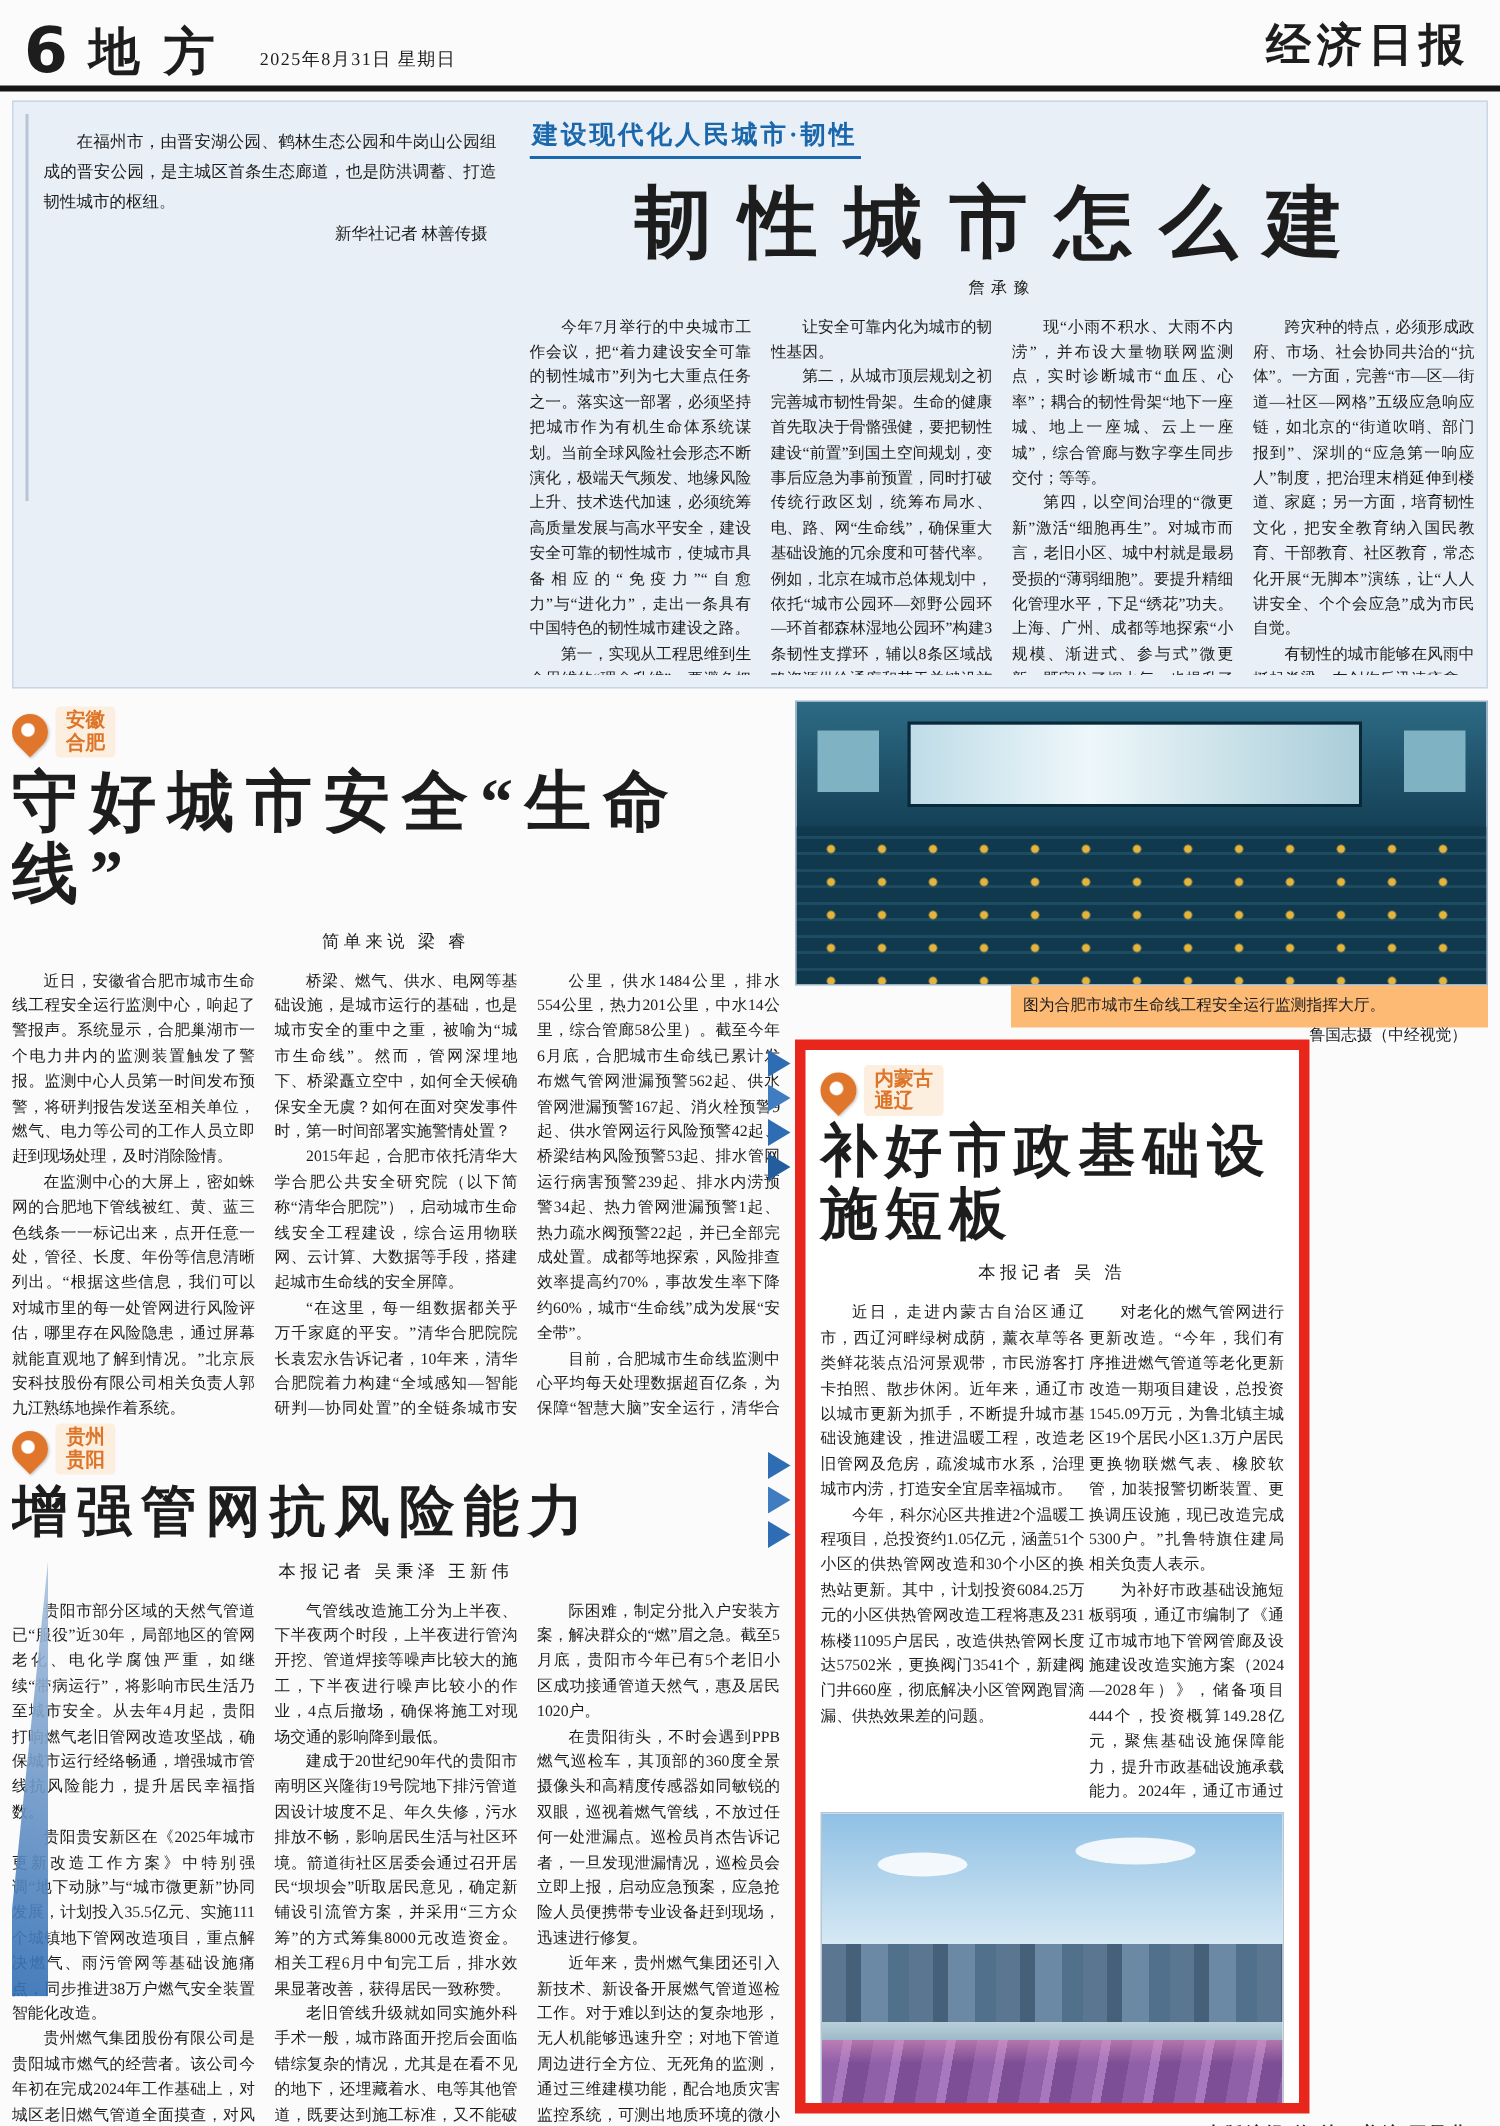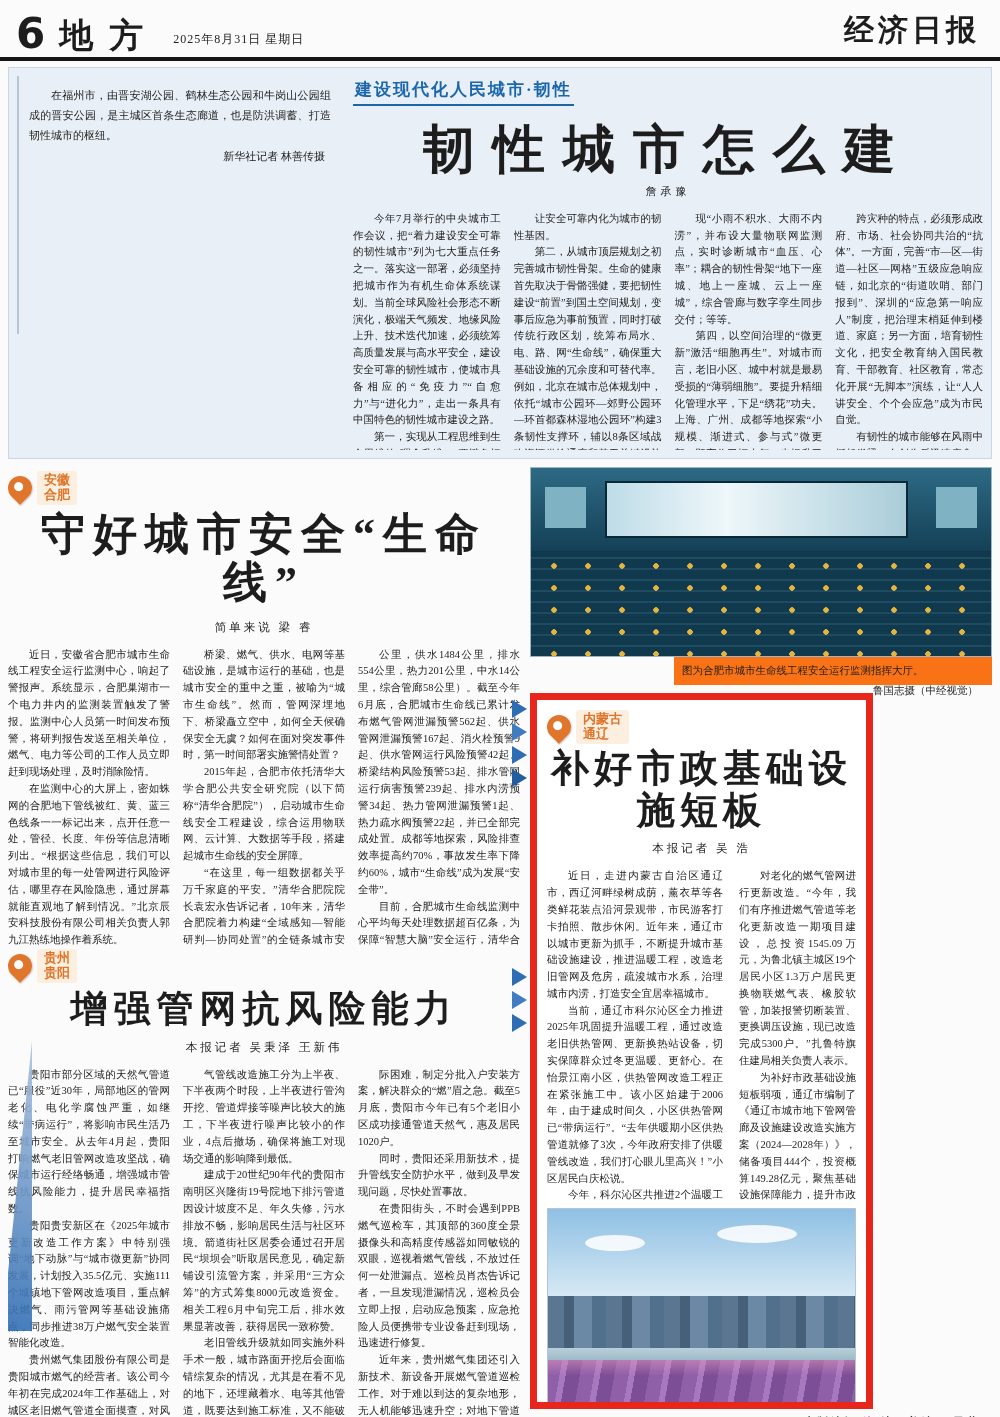--- a/index.html
+++ b/index.html
@@ -41,48 +41,48 @@
   .mid { display:flex; gap:10px; padding:4px 8px 8px; }
   .left-half { width:512px; }
   .right-half { flex:1; }
 
   .pin-label { display:flex; align-items:center; gap:5px; margin:4px 0 2px; width:max-content; }
   .pin-icon { width:24px; height:24px; position:relative; flex:none; }
   .pin-icon::before { content:""; position:absolute; inset:0; border-radius:50% 50% 50% 0; transform:rotate(-45deg); background:radial-gradient(circle at 50% 42%, #ffffff 0 4px, #e0762c 5px); box-shadow:0 1px 2px rgba(0,0,0,.25); }
   .pin-text { color:#dd7428; font-weight:900; font-size:13px; line-height:1.15; background:#fcefe0; padding:2px 7px; border-radius:3px; font-family:"Liberation Sans", sans-serif; }
   .pin-text span { display:block; }
 
-  .art-title { text-align:center; font-weight:900; line-height:1.1; }
+  .art-title { font-weight:900; line-height:1.1; }
   .hefei .art-title { font-size:44px; letter-spacing:8px; margin:6px 0 12px; }
   .guiyang .art-title { font-size:37px; letter-spacing:6px; margin:6px 0 10px; }
   .byline { text-align:center; font-size:11.5px; letter-spacing:3px; margin-bottom:12px; }
   .cols3 { display:flex; gap:13px; overflow:hidden; }
   .hefei  .cols3 { height:342px; }
   .guiyang .cols3 { height:368px; }
 
   .hefei { height:478px; overflow:hidden; }
   .guiyang { height:470px; overflow:hidden; position:relative; }
   .gy-wedge { position:absolute; left:-6px; top:96px; width:30px; height:290px; background:linear-gradient(200deg,#aec3de,#2f6db3); clip-path:polygon(100% 0, 100% 100%, 0 100%); opacity:.9; }
 
   
   .cr-photo { height:190px; position:relative; overflow:hidden; background:linear-gradient(#2d6a84 0%, #144056 45%, #0e3145 100%); border:1px solid #9fb4c6; }
   .cr-screen { position:absolute; left:16%; top:7%; width:66%; height:30%; background:linear-gradient(90deg,#bedce7,#eef7fa 40%,#a9cdd9); border:2px solid #0a2938; }
   .cr-sidescreen { position:absolute; top:10%; width:9%; height:22%; background:#7fb3c4; }
   .cr-sidescreen.l { left:3%; } .cr-sidescreen.r { right:3%; }
   .cr-floor { position:absolute; left:0; right:0; bottom:0; height:56%;
     background:
       radial-gradient(circle, #e4b43d 2.5px, rgba(0,0,0,0) 3px) 6px 4px / 34px 22px,
       repeating-linear-gradient(0deg, #10394e 0 9px, #1d4b61 9px 11px); }
-  .cr-caption { background:#f97316; font-size:10.5px; line-height:1.7; padding:5px 8px; width:318px; margin-left:auto; text-align:justify; }
+  .cr-caption { background:#fdba74; font-size:10.5px; line-height:1.7; padding:5px 8px; width:318px; margin-left:auto; text-align:justify; }
   .cr-caption .cap-credit { display:inline; float:right; }
 
   
   .red-box { border:7px solid #e8261c; margin-top:8px; background:#ffffff; padding:6px 10px 8px; height:716px; overflow:hidden; }
   .tongliao .art-title { font-size:38px; letter-spacing:5px; margin:4px 0 10px; }
-  .tl-cols { display:flex; gap:16px; height:332px; overflow:hidden;justify-content:center; }
+  .tl-cols { display:flex; gap:3px; height:332px; overflow:hidden;justify-content:center; }
   .tl-col1 { width:176px; flex:none; }
   .tl-col2 { flex:1; }
   .flower-photo { margin-top:8px; height:198px; border:1px solid #b8c6d4; overflow:hidden; display:flex; flex-direction:column; }
   .fp-sky { height:44%; background:linear-gradient(#8fc0e4, #d6e9f4); position:relative; }
   .fp-cloud { position:absolute; background:#ffffff; border-radius:50%; opacity:.85; }
   .fp-city { height:52px; background:repeating-linear-gradient(90deg, #5a7691 0 16px, #47607a 16px 26px, #6b89a4 26px 44px, #50708c 44px 58px); }
   .fp-water { height:12px; background:linear-gradient(#b9cfd9,#9dbac8); }
   .fp-field { flex:1; background:
       linear-gradient(rgba(223,150,190,.55), rgba(0,0,0,0) 35%),
       repeating-linear-gradient(100deg, #8f5fa8 0 14px, #a878be 14px 20px, #7c4e95 20px 34px); }
@@ -195,21 +195,20 @@
               <p>贵阳贵安新区在《2025年城市更新改造工作方案》中特别强调“地下动脉”与“城市微更新”协同发展，计划投入35.5亿元、实施111个城镇地下管网改造项目，重点解决燃气、雨污管网等基础设施痛点，同步推进38万户燃气安全装置智能化改造。</p>
               <p>贵州燃气集团股份有限公司是贵阳城市燃气的经营者。该公司今年初在完成2024年工作基础上，对城区老旧燃气管道全面摸查，对风险隐患分级并编制改造方案，杜绝管道设施“带病运行”，筑牢城市安全运行防线。目前，该公司正同步改造贵阳市94.049公里老旧燃气管道，涉及99个居民小区与13条市政主干道。</p>
             </div>
           <div class="bodycol">
               <p>气管线改造施工分为上半夜、下半夜两个时段，上半夜进行管沟开挖、管道焊接等噪声比较大的施工，下半夜进行噪声比较小的作业，4点后撤场，确保将施工对现场交通的影响降到最低。</p>
               <p>建成于20世纪90年代的贵阳市南明区兴隆街19号院地下排污管道因设计坡度不足、年久失修，污水排放不畅，影响居民生活与社区环境。箭道街社区居委会通过召开居民“坝坝会”听取居民意见，确定新铺设引流管方案，并采用“三方众筹”的方式筹集8000元改造资金。相关工程6月中旬完工后，排水效果显著改善，获得居民一致称赞。</p>
               <p>老旧管线升级就如同实施外科手术一般，城市路面开挖后会面临错综复杂的情况，尤其是在看不见的地下，还埋藏着水、电等其他管道，既要达到施工标准，又不能破坏其他管线，考验着城市管理者的管理能力。贵阳在老旧小区改造项目中，统筹推进对各类管线的综合整治。贵阳市南明区今年实施的冶金厅周边等老旧小区改造项目，对雨水管网、污水管网、通信设施弱电等进行同步改造，同时修缮建筑主体公共部分，最大程度上降低施工对群众生活的影响。</p>
             </div>
           <div class="bodycol">
               <p>际困难，制定分批入户安装方案，解决群众的“燃”眉之急。截至5月底，贵阳市今年已有5个老旧小区成功接通管道天然气，惠及居民1020户。</p>
-              <p>同时，贵阳还采用新技术，提升管线安全防护水平，做到及早发现问题，尽快处置事故。</p>
               <p>在贵阳街头，不时会遇到PPB燃气巡检车，其顶部的360度全景摄像头和高精度传感器如同敏锐的双眼，巡视着燃气管线，不放过任何一处泄漏点。巡检员肖杰告诉记者，一旦发现泄漏情况，巡检员会立即上报，启动应急预案，应急抢险人员便携带专业设备赶到现场，迅速进行修复。</p>
               <p>近年来，贵州燃气集团还引入新技术、新设备开展燃气管道巡检工作。对于难以到达的复杂地形，无人机能够迅速升空；对地下管道周边进行全方位、无死角的监测，通过三维建模功能，配合地质灾害监控系统，可测出地质环境的微小变化，提前预警潜在风险，实现了燃气安全由被动应对事故到主动预防风险的转变，显著提高了燃气管理的效率和安全性。</p>
             </div>
         </div>
       </article>
     </div>
 
     <div class="right-half">
       <figure>
         <div class="cr-photo">
@@ -231,21 +230,20 @@
             <span class="pin-text">
               <span>内蒙古</span>
               <span>通辽</span>
             </span>
           </div>
           <h2 class="art-title">补好市政基础设施短板</h2>
           <div class="byline">本报记者 吴 浩</div>
           <div class="tl-cols">
             <div class="bodycol tl-col1">
                 <p>近日，走进内蒙古自治区通辽市，西辽河畔绿树成荫，薰衣草等各类鲜花装点沿河景观带，市民游客打卡拍照、散步休闲。近年来，通辽市以城市更新为抓手，不断提升城市基础设施建设，推进温暖工程，改造老旧管网及危房，疏浚城市水系，治理城市内涝，打造安全宜居幸福城市。</p>
-                <p>当前，通辽市科尔沁区全力推进2025年巩固提升温暖工程，通过改造老旧供热管网、更新换热站设备，切实保障群众过冬更温暖、更舒心。在怡景江南小区，供热管网改造工程正在紧张施工中。该小区始建于2006年，由于建成时间久，小区供热管网已“带病运行”。“去年供暖期小区供热管道就修了3次，今年政府安排了供暖管线改造，我们打心眼儿里高兴！”小区居民白庆松说。</p>
                 <p>今年，科尔沁区共推进2个温暖工程项目，总投资约1.05亿元，涵盖51个小区的供热管网改造和30个小区的换热站更新。其中，计划投资6084.25万元的小区供热管网改造工程将惠及231栋楼11095户居民，改造供热管网长度达57502米，更换阀门3541个，新建阀门井660座，彻底解决小区管网跑冒滴漏、供热效果差的问题。</p>
               </div>
             <div class="bodycol tl-col2">
                 <p>对老化的燃气管网进行更新改造。“今年，我们有序推进燃气管道等老化更新改造一期项目建设，总投资1545.09万元，为鲁北镇主城区19个居民小区1.3万户居民更换物联燃气表、橡胶软管，加装报警切断装置、更换调压设施，现已改造完成5300户。”扎鲁特旗住建局相关负责人表示。</p>
                 <p>为补好市政基础设施短板弱项，通辽市编制了《通辽市城市地下管网管廊及设施建设改造实施方案（2024—2028年）》，储备项目444个，投资概算149.28亿元，聚焦基础设施保障能力，提升市政基础设施承载能力。2024年，通辽市通过实施一批排水防涝国债项目，重点解决城市内涝问题，提升城市安全韧性；实施供热管网维修改造工程，切实解决供热难点堵点问题，保障人民群众温暖过冬。</p>
               </div>
           </div>
           <div class="flower-photo">
             <div class="fp-sky">
               <span class="fp-cloud" style="left:12%;top:30%;width:60px;height:16px;"></span>

